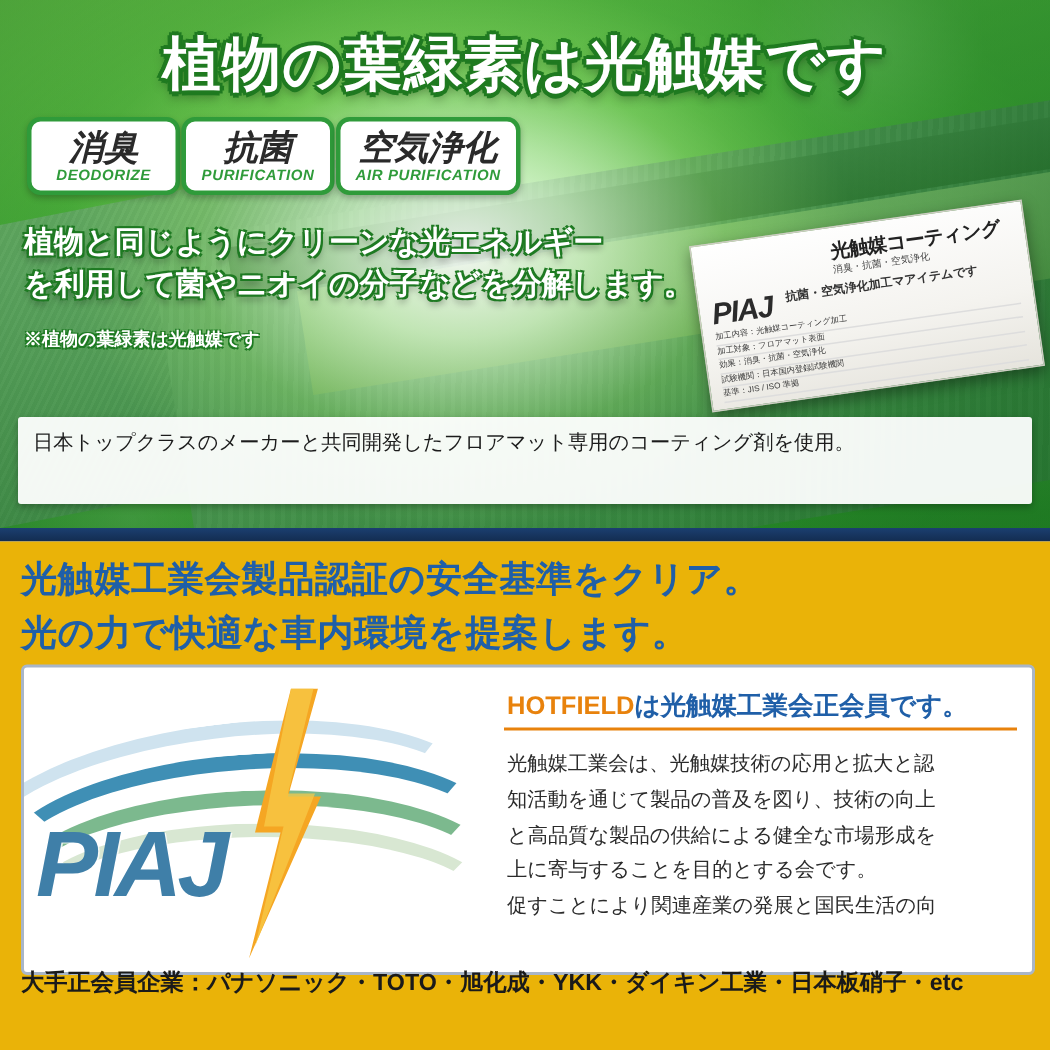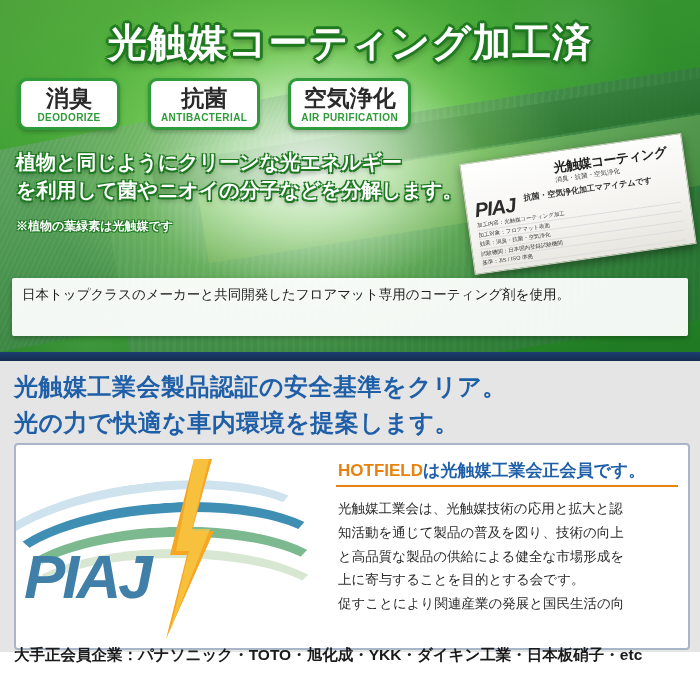--- a/index.html
+++ b/index.html
@@ -123,21 +123,22 @@
       0 4px 7px rgba(0,0,0,0.45);
     white-space: nowrap;
   }
 
   
   .badges {
     position: absolute;
     left: 18px;
     top: 78px;
     display: flex;
-    gap: 28px;
+    gap: 1px;
+    font-style: italic;
   }
   .badge {
     background: #ffffff;
     border: 3px solid #2f9b3a;
     border-radius: 9px;
     padding: 5px 10px 4px 10px;
     text-align: center;
     box-shadow: 0 2px 4px rgba(0,0,0,0.25);
     min-width: 76px;
   }
@@ -279,22 +280,22 @@
     height: 9px;
     background: linear-gradient(180deg, #1b3f70 0%, #132c50 100%);
   }
 
   
   .bottom-section {
     position: absolute;
     left: 0;
     top: 361px;
     width: 700px;
-    height: 291px;
-    background: #e5e5e5;
+    height: 339px;
+    background: #eab308;
   }
   .lead {
     position: absolute;
     left: 14px;
     top: 8px;
     width: 672px;
   }
   .lead .ln {
     font-size: 24px;
     font-weight: bold;
@@ -432,30 +433,30 @@
 
   <div class="top-section">
     <div class="mat-photo"></div>
     <div class="mat-photo2"></div>
     <div class="mat-edge"></div>
     <div class="mat-beige"></div>
     <div class="green-tint"></div>
     <div class="green-overlay"></div>
   </div>
 
-  <div class="headline">光触媒コーティング加工済</div>
+  <div class="headline">植物の葉緑素は光触媒です</div>
 
   <div class="badges">
     <div class="badge">
       <div class="badge-jp">消臭</div>
       <div class="badge-en">DEODORIZE</div>
     </div>
     <div class="badge">
       <div class="badge-jp">抗菌</div>
-      <div class="badge-en">ANTIBACTERIAL</div>
+      <div class="badge-en">PURIFICATION</div>
     </div>
     <div class="badge">
       <div class="badge-jp">空気浄化</div>
       <div class="badge-en">AIR PURIFICATION</div>
     </div>
   </div>
 
   <div class="green-copy">
     <div class="ln">植物と同じようにクリーンな光エネルギー</div>
     <div class="ln">を利用して菌やニオイの分子などを分解します。</div>

